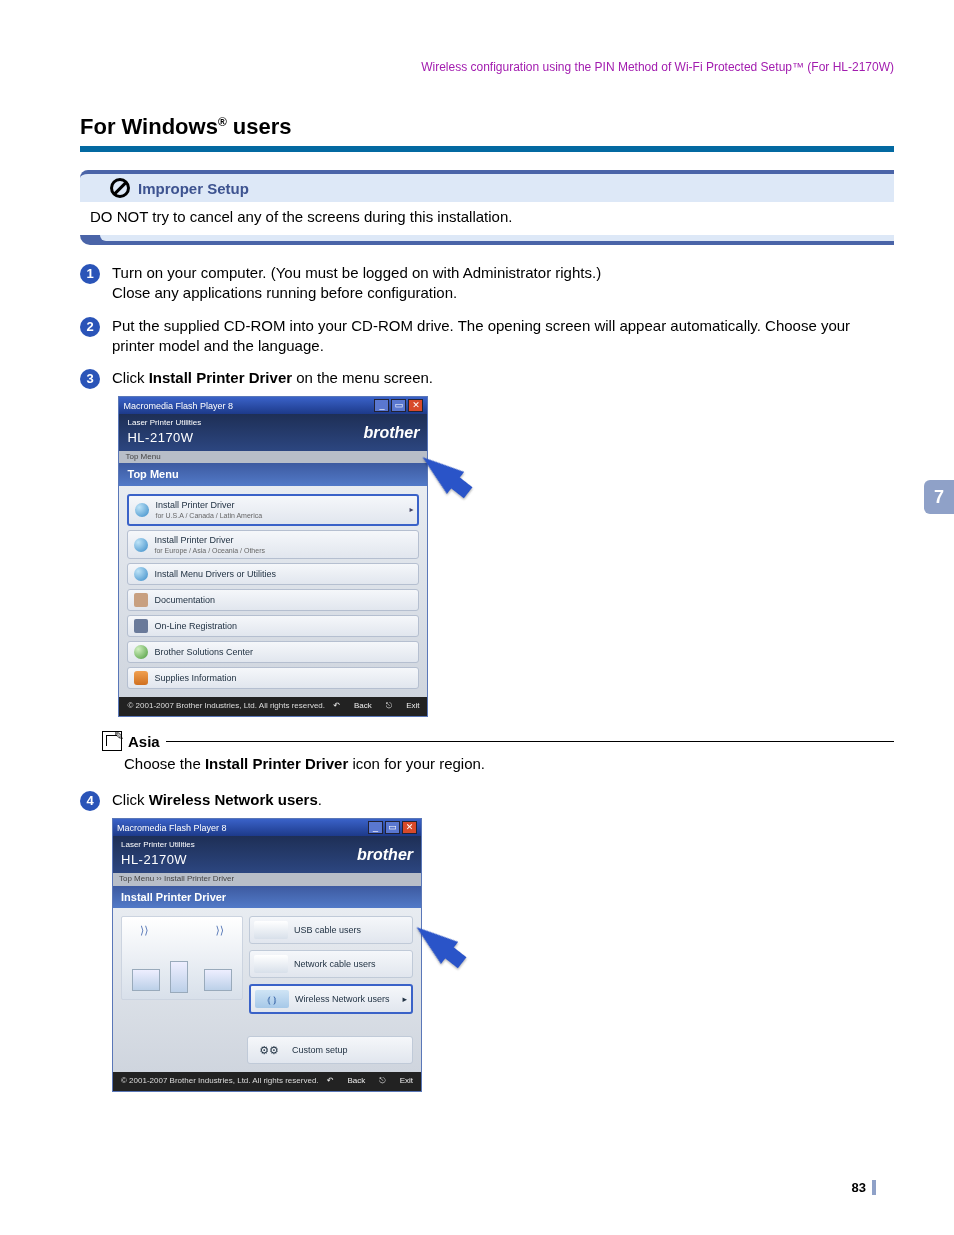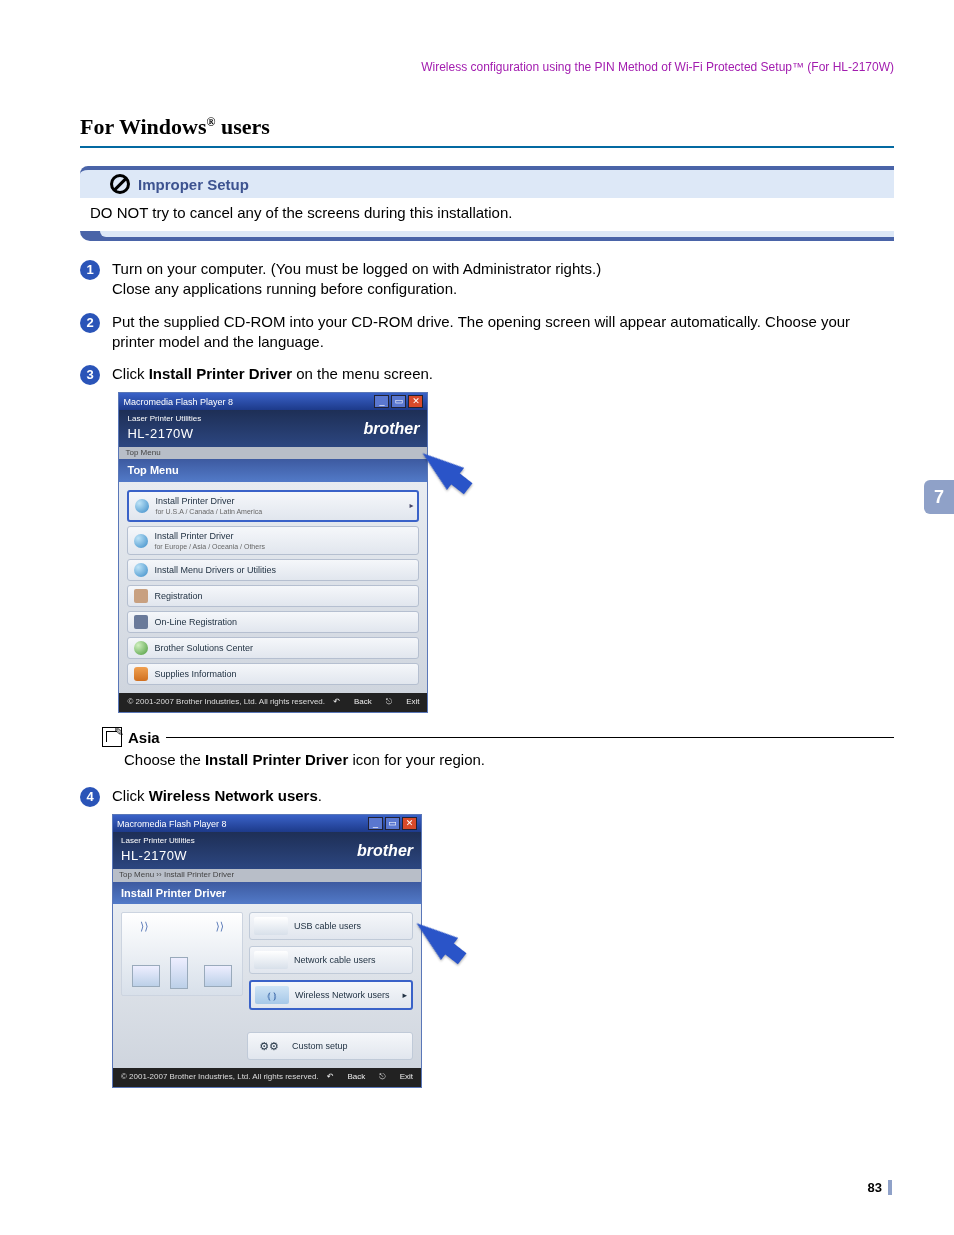--- a/index.html
+++ b/index.html
@@ -19,23 +19,22 @@
   .running-head {
     text-align: right;
     font-size: 12px;
     color: #a21caf;
     margin-bottom: 40px;
   }
   h2.section-title {
     font-size: 22px;
     font-weight: bold;
     margin: 0 0 6px 0;
-    border-bottom: 2px solid #0369a1;
+    border-bottom: 6px solid #0369a1;
     padding-bottom: 6px;
-    font-family: Liberation Serif, serif;
   }
   h2.section-title sup { font-size: 12px; vertical-align: super; }
   .warning-block {
     margin-top: 18px;
   }
   .warning-header {
     background: #dde8f7;
     border-top: 4px solid #4a64a8;
     padding: 4px 8px 4px 30px;
     display: flex;
@@ -84,21 +83,21 @@
     position: absolute;
     right: 0; top: 480px;
     width: 30px; height: 34px;
     background: #8fa1c8;
     color: #fff; font-weight: bold;
     display: flex; align-items: center; justify-content: center;
     border-top-left-radius: 6px; border-bottom-left-radius: 6px;
     font-size: 18px;
   }
   .page-number {
-    position: absolute; right: 62px; bottom: 40px;
+    position: absolute; right: 78px; bottom: 40px;
     font-weight: bold; font-size: 13px;
     border-right: 4px solid #8fa1c8; padding-right: 6px;
   }
 
   
   .fp-window {
     width: 308px; margin: 8px auto 0 auto;
     border: 1px solid #5a77b8;
     font-family: Tahoma, Arial, sans-serif;
     font-size: 9px;
@@ -256,21 +255,21 @@
                 <div class="fp-item">
                   <span class="ico"></span>
                   <span><span>Install Printer Driver</span><span class="sub">for Europe / Asia / Oceania / Others</span></span>
                 </div>
                 <div class="fp-item">
                   <span class="ico"></span>
                   <span>Install Menu Drivers or Utilities</span>
                 </div>
                 <div class="fp-item">
                   <span class="ico sq"></span>
-                  <span>Registration</span>
+                  <span>Documentation</span>
                 </div>
                 <div class="fp-item">
                   <span class="ico bl"></span>
                   <span>On-Line Registration</span>
                 </div>
                 <div class="fp-item">
                   <span class="ico gr"></span>
                   <span>Brother Solutions Center</span>
                 </div>
                 <div class="fp-item">

